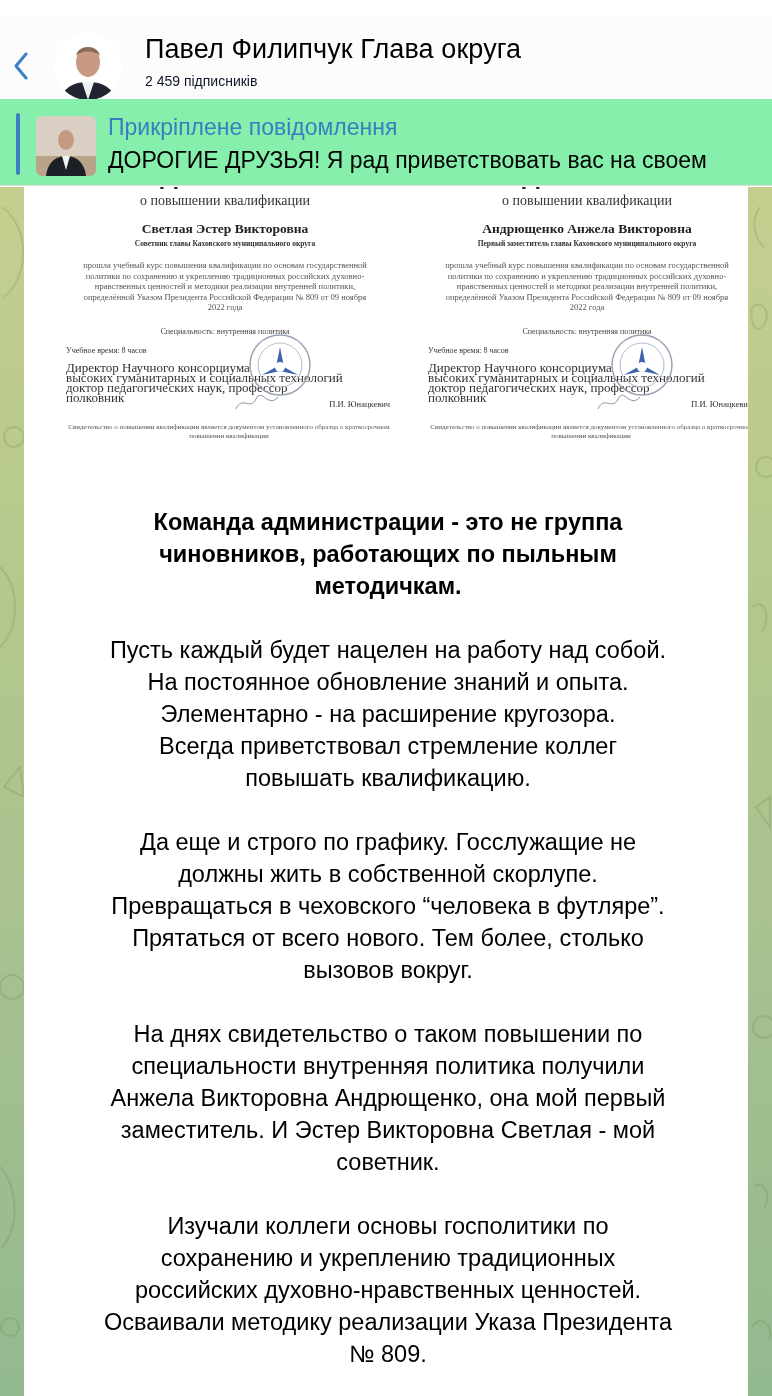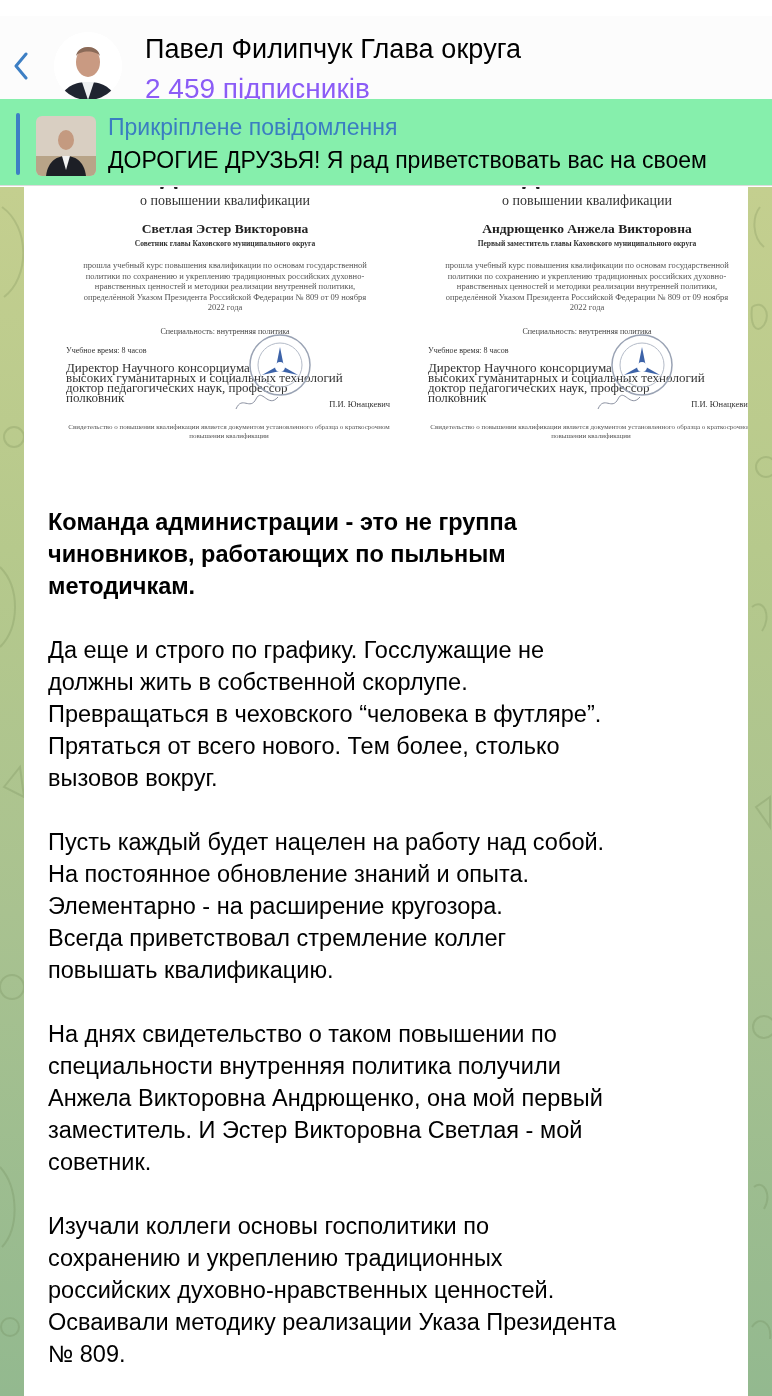--- a/index.html
+++ b/index.html
@@ -17,21 +17,21 @@
   }
   .channel-avatar {
     position: absolute; left: 54px; top: 16px; width: 68px; height: 68px;
     border-radius: 50%; overflow: hidden; background: #fff;
   }
   .channel-title {
     position: absolute; left: 145px; top: 18px; font-size: 27px; color: #000;
     letter-spacing: 0.1px; white-space: nowrap;
   }
   .channel-subs {
-    position: absolute; left: 145px; top: 57px; font-size: 28px; color: #8b5cf6;
+    position: absolute; left: 145px; top: 57px; font-size: 14px; color: #0f172a;
     white-space: nowrap;
   }
 
   
   .pinned {
     position: absolute; left: 0; top: 99px; width: 772px; height: 87px;
     background: #86efac; border-bottom: 1px solid #dcdcdc; overflow: hidden; cursor: pointer;
   }
   .pinned-accent {
     position: absolute; left: 16px; top: 14px; width: 4px; height: 62px;
@@ -84,21 +84,21 @@
   .cert-footer { position: absolute; left: 0; right: 0; top: 258px; font-size: 7px; line-height: 9px; color: #555; text-align: center; margin-left: 8px; }
   .cert-seal { position: absolute; left: 188px; top: 168px; width: 64px; height: 64px; }
   .cert-signature { position: absolute; left: 172px; top: 226px; width: 50px; height: 24px; }
 
   
   .message-text {
     position: absolute; left: 48px; top: 506px; width: 680px;
     font-family: "Liberation Sans", "DejaVu Sans", sans-serif;
     font-size: 23.5px; line-height: 32px; color: #000;
   }
-  .message-text p { margin-bottom: 32px; white-space: pre-line; }
+  .message-text p { margin-bottom: 32px; white-space: pre-line; text-align: center; }
   .message-text p.lead { font-weight: bold; }
 </style>
 </head>
 <body>
 
 <div class="chat-bg">
   <svg class="pattern" width="772" height="1209">
     <g fill="none" stroke="rgba(90,110,60,0.18)" stroke-width="2">
       <path d="M2 20 C 30 40, 30 90, 4 110"></path>
       <circle cx="14" cy="250" r="10"></circle>
@@ -171,30 +171,30 @@
     </svg>
     <div class="cert-signer">П.И. Юнацкевич</div>
     <div class="cert-footer">Свидетельство о повышении квалификации является документом установленного образца о краткосрочном повышении квалификации</div>
   </div>
 </div>
 
 <div class="message-text">
   <p class="lead">Команда администрации - это не  группа
 чиновников, работающих по пыльным
 методичкам.</p>
+  <p>Пусть каждый будет нацелен на работу над собой.
+На постоянное обновление  знаний и опыта.
+Элементарно - на расширение кругозора.
+Всегда приветствовал стремление коллег
+повышать квалификацию.</p>
   <p>Да еще и строго по графику. Госслужащие не
 должны  жить в собственной скорлупе.
 Превращаться в чеховского “человека в футляре”.
 Прятаться от всего нового. Тем более, столько
 вызовов вокруг.</p>
-  <p>Пусть каждый будет нацелен на работу над собой.
-На постоянное обновление  знаний и опыта.
-Элементарно - на расширение кругозора.
-Всегда приветствовал стремление коллег
-повышать квалификацию.</p>
   <p>На днях свидетельство о таком повышении по
 специальности внутренняя политика получили
 Анжела  Викторовна Андрющенко, она мой первый
 заместитель. И Эстер Викторовна Светлая - мой
 советник.</p>
   <p>Изучали коллеги  основы госполитики по
 сохранению и укреплению традиционных
 российских духовно-нравственных ценностей.
 Осваивали методику реализации Указа Президента
 № 809.</p>

